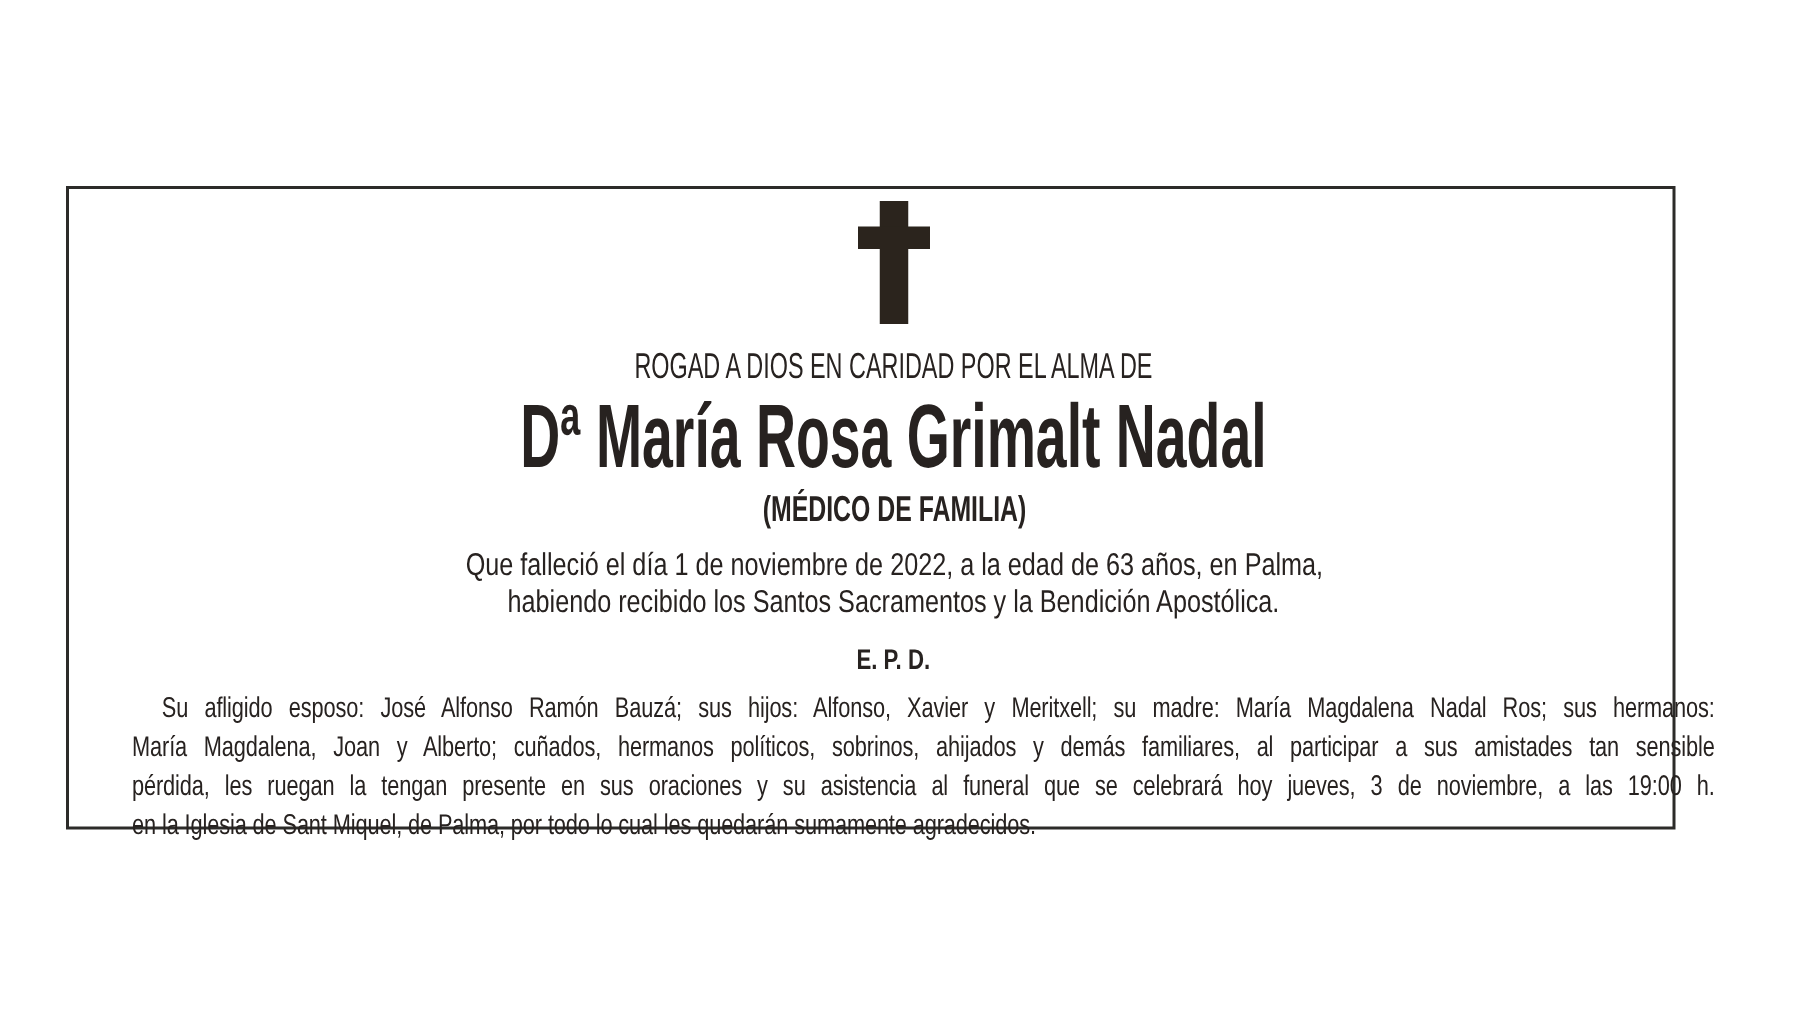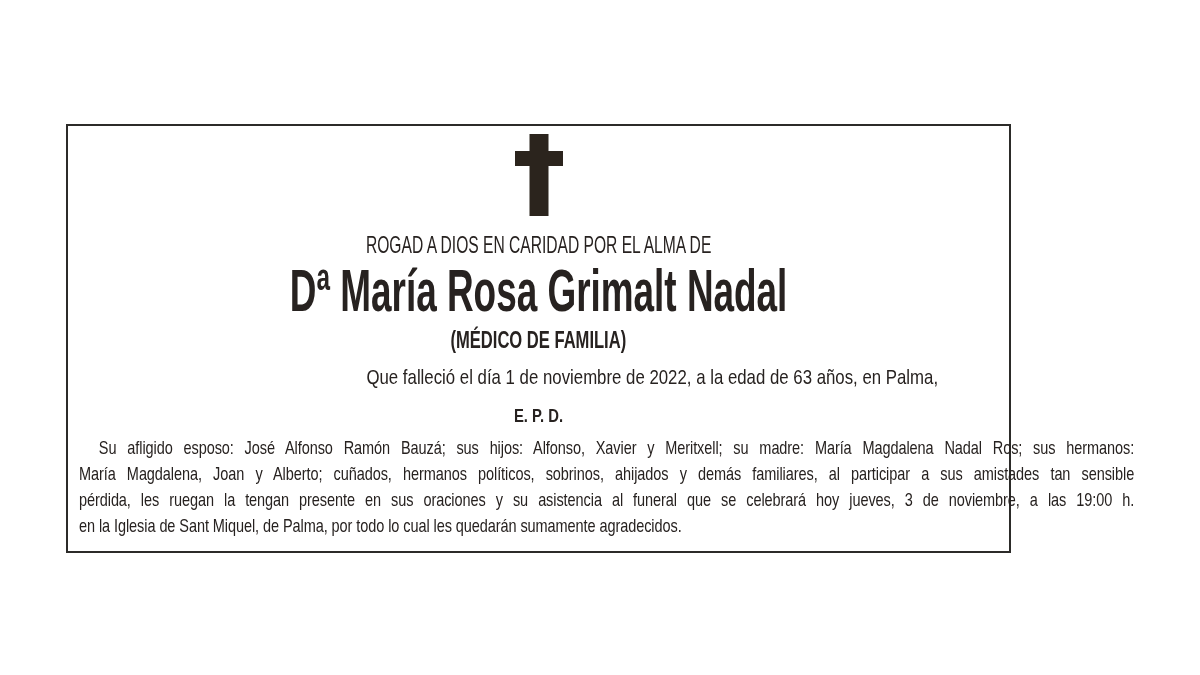--- a/index.html
+++ b/index.html
@@ -11,27 +11,28 @@
     overflow: hidden;
   }
   .page {
     position: relative;
     width: 1200px;
     height: 675px;
     background: var(--bg, #ffffff);
   }
   .esquela {
     position: absolute;
-    left: 66px;
+    left: 44px;
     top: 124px;
-    width: 945px;
+    width: 1073px;
     height: 429px;
     border: 2px solid var(--border, #2c2b29);
     background: var(--bg, #ffffff);
     text-align: center;
+    padding-left: 31px;
   }
   .cross-wrap { margin-top: 8px; line-height: 0; }
   .cross-wrap svg { display: inline-block; }
 
   .row { text-align: center; }
   .condensed {
     display: inline-block;
     white-space: nowrap;
     transform-origin: 50% 50%;
   }
@@ -48,21 +49,21 @@
     font-weight: bold;
     transform: scaleX(0.615);
   }
   .subtitle-row { margin-top: 7px; text-align: center; }
   .subtitle {
     font-size: 24px;
     line-height: 28px;
     font-weight: bold;
     transform: scaleX(0.69);
   }
-  .death-row-1 { margin-top: 10px; text-align: right; }
+  .death-row-1 { margin-top: 10px; }
   .death-line {
     font-size: 21px;
     line-height: 25px;
     transform: scaleX(0.80);
   }
   .epd-row { margin-top: 17px; }
   .epd {
     display: inline-block;
     font-size: 19px;
     line-height: 20px;
@@ -109,20 +110,23 @@
     </div>
 
     <div class="row subtitle-row">
       <span class="condensed subtitle">(MÉDICO DE FAMILIA)</span>
     </div>
 
     <div class="row death-row-1">
       <span class="condensed death-line">Que falleció el día 1 de noviembre de 2022, a la edad de 63 años, en Palma,</span>
     </div>
 
+    <div class="row">
+      <span class="condensed death-line">habiendo recibido los Santos Sacramentos y la Bendición Apostólica.</span>
+    </div>
 
     <div class="row epd-row">
       <span class="epd">E. P. D.</span>
     </div>
 
     <div class="family">
       <div class="para-line first">Su afligido esposo: José Alfonso Ramón Bauzá; sus hijos: Alfonso, Xavier y Meritxell; su madre: María Magdalena Nadal Ros; sus hermanos:</div>
       <div class="para-line">María Magdalena, Joan y Alberto; cuñados, hermanos políticos, sobrinos, ahijados y demás familiares, al participar a sus amistades tan sensible</div>
       <div class="para-line">pérdida, les ruegan la tengan presente en sus oraciones y su asistencia al funeral que se celebrará hoy jueves, 3 de noviembre, a las 19:00 h.</div>
       <div class="para-line last">en la Iglesia  de Sant Miquel, de Palma, por todo lo cual les quedarán sumamente agradecidos.</div>

